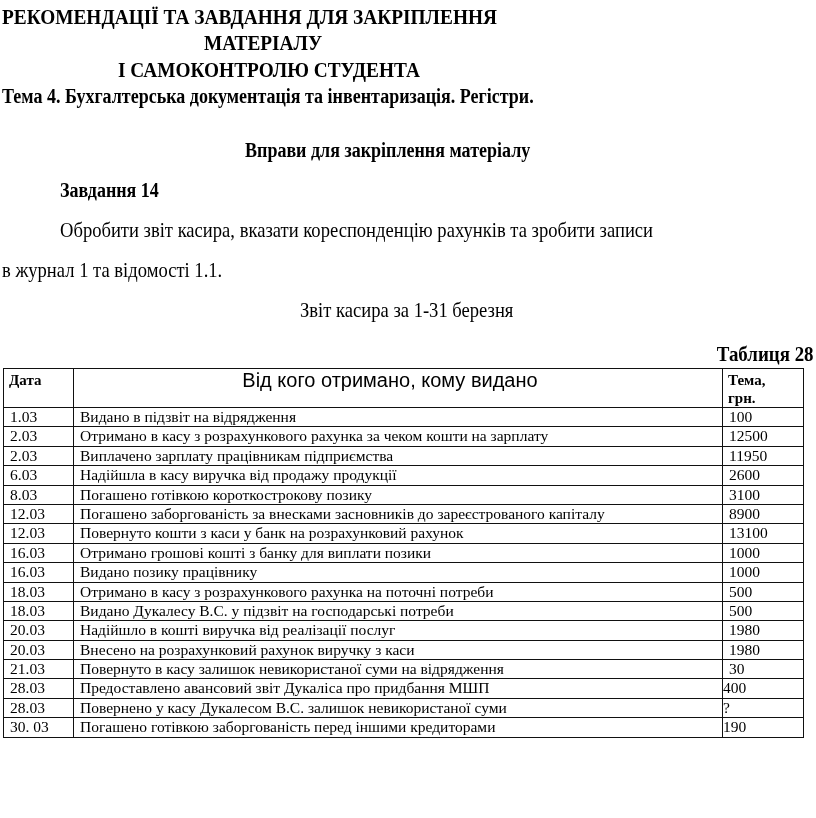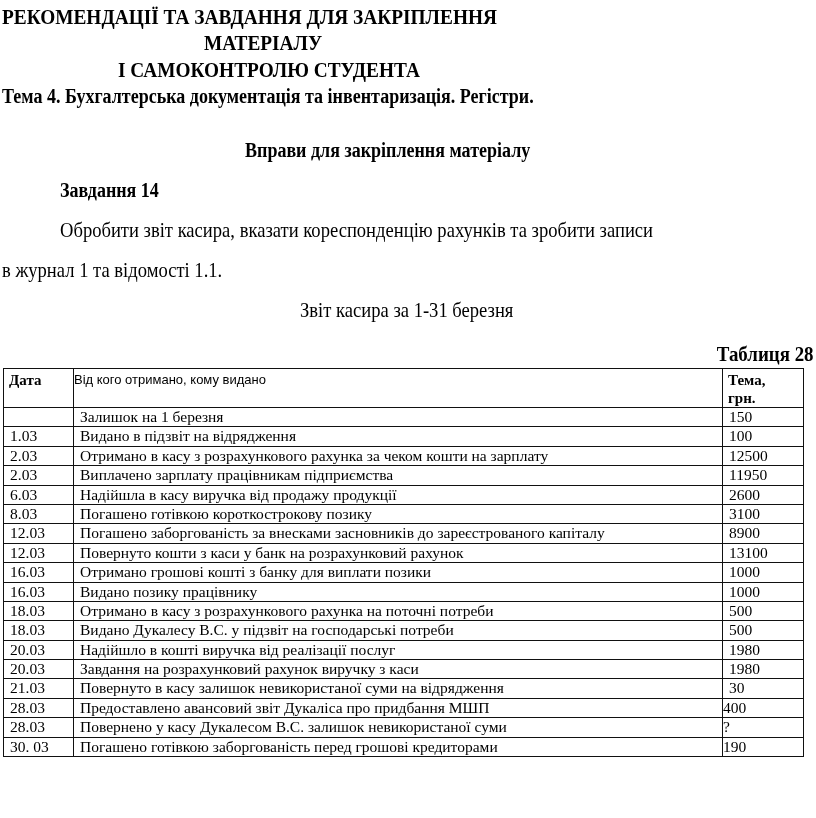--- a/index.html
+++ b/index.html
@@ -109,21 +109,22 @@
       height: 36px;
       padding-top: 2px;
     }
     #cash-report th.h-date {
       font-weight: bold;
       font-size: 15px;
       padding-left: 5px;
     }
     #cash-report th.h-desc {
       font-family: "Liberation Sans", sans-serif;
-      font-size: 13px;
+      font-size: 20px;
+      text-align: center;
       padding-left: 0;
       margin-top: 9px;
     }
     #cash-report th.h-sum {
       font-weight: bold;
       font-size: 15px;
       line-height: 18px;
       white-space: normal;
       padding-left: 5px;
     }
@@ -162,25 +163,20 @@
   </colgroup>
   <thead>
     <tr>
       <th class="h-date">Дата</th>
       <th class="h-desc">Від кого отримано, кому видано</th>
       <th class="h-sum">Тема, грн.</th>
     </tr>
   </thead>
   <tbody id="table-body">
       <tr>
-        <td class="date"></td>
-        <td class="desc">Залишок на 1 березня</td>
-        <td class="sum">150</td>
-      </tr>
-      <tr>
         <td class="date">1.03</td>
         <td class="desc">Видано в підзвіт на відрядження</td>
         <td class="sum">100</td>
       </tr>
       <tr>
         <td class="date">2.03</td>
         <td class="desc">Отримано в касу з розрахункового рахунка за чеком кошти на зарплату</td>
         <td class="sum">12500</td>
       </tr>
       <tr>
@@ -228,37 +224,37 @@
         <td class="desc">Видано Дукалесу В.С. у підзвіт на господарські потреби</td>
         <td class="sum">500</td>
       </tr>
       <tr>
         <td class="date">20.03</td>
         <td class="desc">Надійшло в кошті виручка від реалізації послуг</td>
         <td class="sum">1980</td>
       </tr>
       <tr>
         <td class="date">20.03</td>
-        <td class="desc">Завдання на розрахунковий рахунок виручку з каси</td>
+        <td class="desc">Внесено на розрахунковий рахунок виручку з каси</td>
         <td class="sum">1980</td>
       </tr>
       <tr>
         <td class="date">21.03</td>
         <td class="desc">Повернуто в касу залишок невикористаної суми на відрядження</td>
         <td class="sum">30</td>
       </tr>
       <tr>
         <td class="date">28.03</td>
         <td class="desc">Предоставлено авансовий звіт Дукаліса про придбання МШП</td>
         <td class="sum centered">400</td>
       </tr>
       <tr>
         <td class="date">28.03</td>
         <td class="desc">Повернено у касу Дукалесом В.С. залишок невикористаної суми</td>
         <td class="sum centered">?</td>
       </tr>
       <tr>
         <td class="date">30. 03</td>
-        <td class="desc">Погашено готівкою заборгованість перед грошові кредиторами</td>
+        <td class="desc">Погашено готівкою заборгованість перед іншими кредиторами</td>
         <td class="sum centered">190</td>
       </tr>
     </tbody>
 </table>
 
 </body></html>

